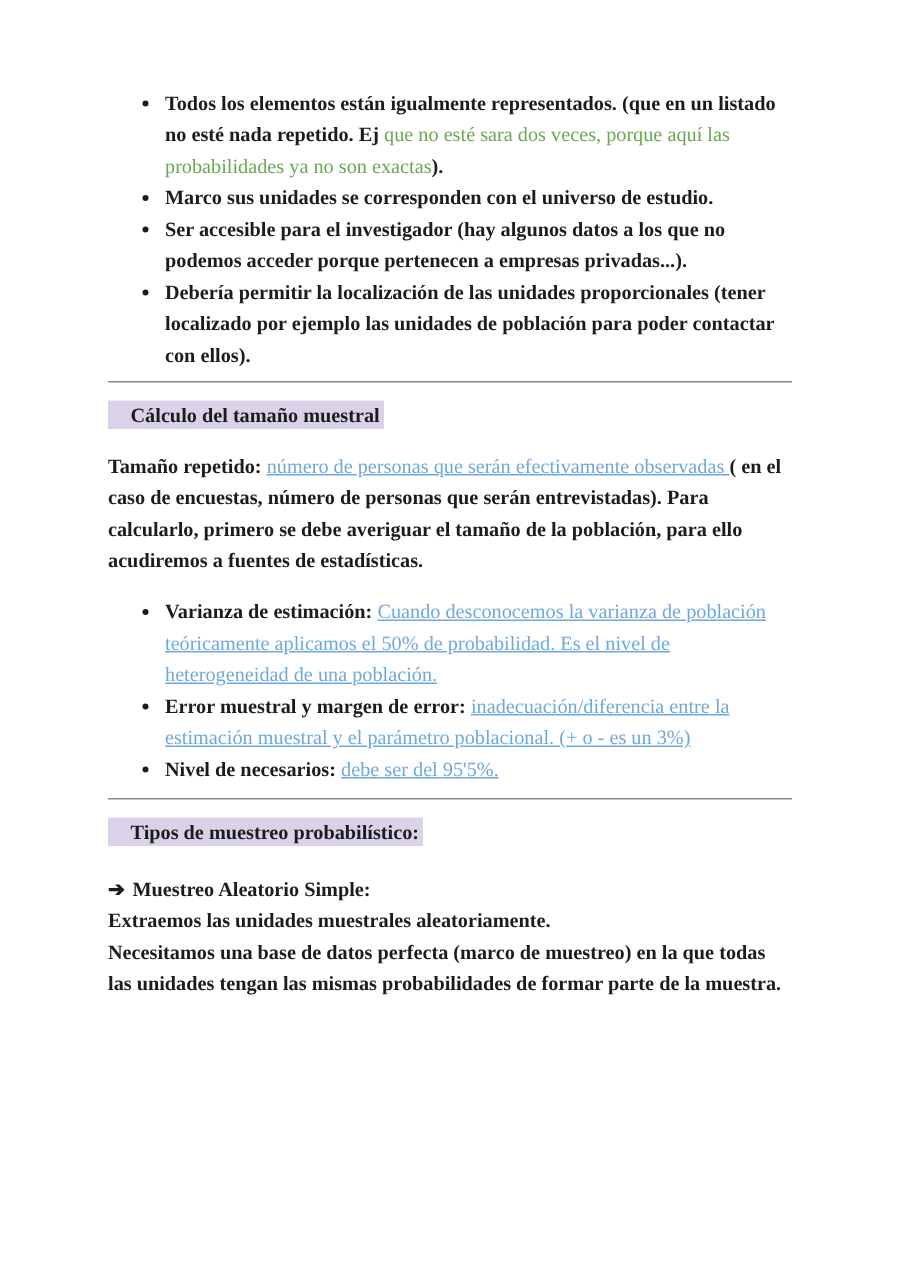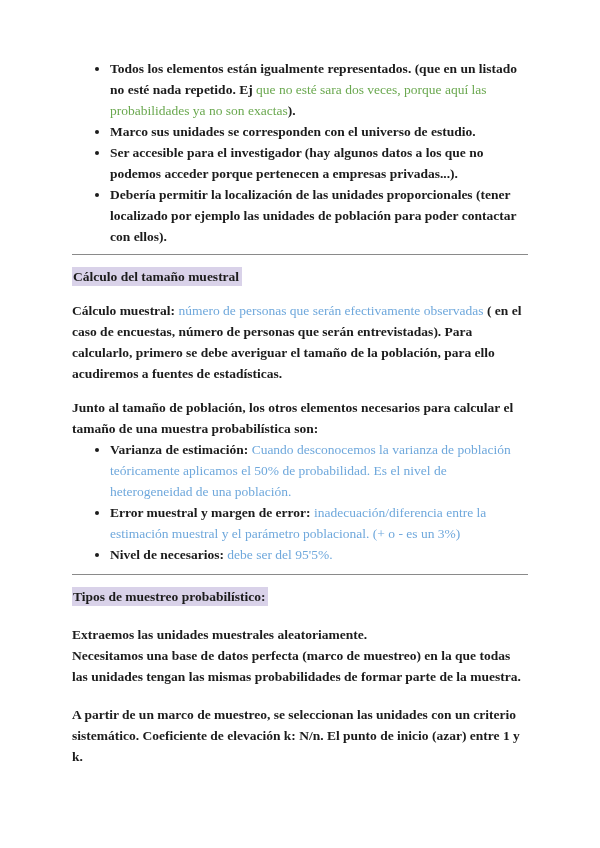--- a/index.html
+++ b/index.html
@@ -20,26 +20,26 @@
     font-size:13.5px;
     line-height:21px;
     color:var(--ink);
     font-weight:700;
     background:#ffffff;
   }
   ul.bl{margin:0;padding:0 0 0 38px;list-style:disc;}
   ul.bl li{margin:0;padding:0;}
   .seg{font-weight:700;}
   .seg.green{color:var(--green);font-weight:400;}
-  .seg.blue{color:var(--blue);font-weight:400;}
+  .seg.blue{color:var(--blue);font-weight:400;text-decoration:underline;}
   hr.divider{border:0;border-top:1px solid var(--divider);margin:7px 0 11px 0;}
   hr.divider.second{margin-top:9px;}
   .heading{margin:0 0 13px 0;font-size:13.5px;font-weight:700;}
   .heading.tight{margin-bottom:16px;}
-  .hl{background:var(--hl);padding:2px 3px 2px 1px;}
+  .hl{background:var(--hl);padding:2px 3px 2px 15px;}
   .para{margin:0 0 13px 0;}
   .para.m0{margin:0;}
   .subsection{margin:17px 0 0 0;}
   .subsection p{margin:0;}
   .arrow{margin-right:5px;font-weight:700;}
 </style>
 </head>
 <body>
 
 <div class="page">
@@ -48,36 +48,35 @@
     <li><span class="seg">Todos los elementos están igualmente representados. (que en un listado no esté nada repetido. Ej </span><span class="seg green">que no esté sara dos veces, porque aquí las probabilidades ya no son exactas</span><span class="seg">).</span></li>
     <li><span class="seg">Marco sus unidades se corresponden con el universo de estudio.</span></li>
     <li><span class="seg">Ser accesible para el investigador (hay algunos datos a los que no podemos acceder porque pertenecen a empresas privadas...).</span></li>
     <li><span class="seg">Debería permitir la localización de las unidades proporcionales (tener localizado por ejemplo las unidades de población para poder contactar con ellos).</span></li>
   </ul>
 
   <hr class="divider">
 
   <h2 class="heading"><span class="hl">Cálculo del tamaño muestral</span></h2>
 
-  <p class="para"><span class="seg">Cálculo muestral: </span><span class="seg blue">número de personas que serán efectivamente observadas </span><span class="seg">( en el caso de encuestas, número de personas que serán entrevistadas). Para calcularlo, primero se debe averiguar el tamaño de la población, para ello acudiremos a fuentes de estadísticas.</span></p>
+  <p class="para"><span class="seg">Tamaño repetido: </span><span class="seg blue">número de personas que serán efectivamente observadas </span><span class="seg">( en el caso de encuestas, número de personas que serán entrevistadas). Para calcularlo, primero se debe averiguar el tamaño de la población, para ello acudiremos a fuentes de estadísticas.</span></p>
 
-  <p class="para m0">Junto al tamaño de población, los otros elementos necesarios para calcular el tamaño de una muestra probabilística son:</p>
 
   <ul class="bl">
     <li><span class="seg">Varianza de estimación: </span><span class="seg blue">Cuando desconocemos la varianza de población teóricamente aplicamos el 50% de probabilidad. Es el nivel de heterogeneidad de una población.</span></li>
     <li><span class="seg">Error muestral y margen de error: </span><span class="seg blue">inadecuación/diferencia entre la estimación muestral y el parámetro poblacional. (+ o - es un 3%)</span></li>
     <li><span class="seg">Nivel de necesarios: </span><span class="seg blue">debe ser del 95'5%.</span></li>
   </ul>
 
   <hr class="divider second">
 
   <h2 class="heading tight"><span class="hl">Tipos de muestreo probabilístico:</span></h2>
 
   <div class="subsection">
+    <p><span class="arrow">➔</span><span class="seg">Muestreo Aleatorio Simple:</span></p>
     <p>Extraemos las unidades muestrales aleatoriamente.</p>
     <p>Necesitamos una base de datos perfecta (marco de muestreo) en la que todas las unidades tengan las mismas probabilidades de formar parte de la muestra.</p>
   </div>
 
   <div class="subsection">
-    <p>A partir de un marco de muestreo, se seleccionan las unidades con un criterio sistemático. Coeficiente de elevación k: N/n. El punto de inicio (azar) entre 1 y k.</p>
   </div>
 
 </div>
 
 </body></html>

